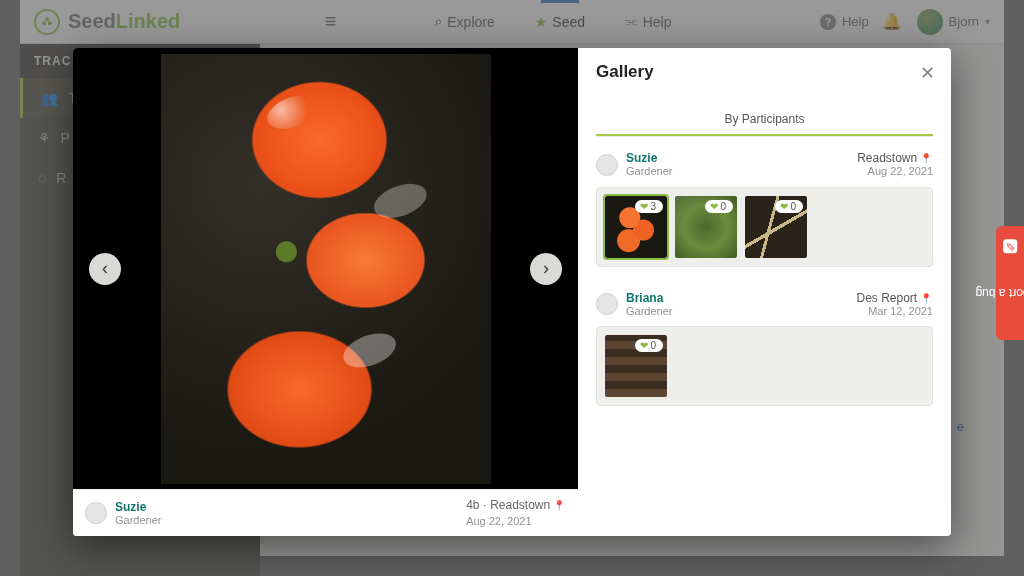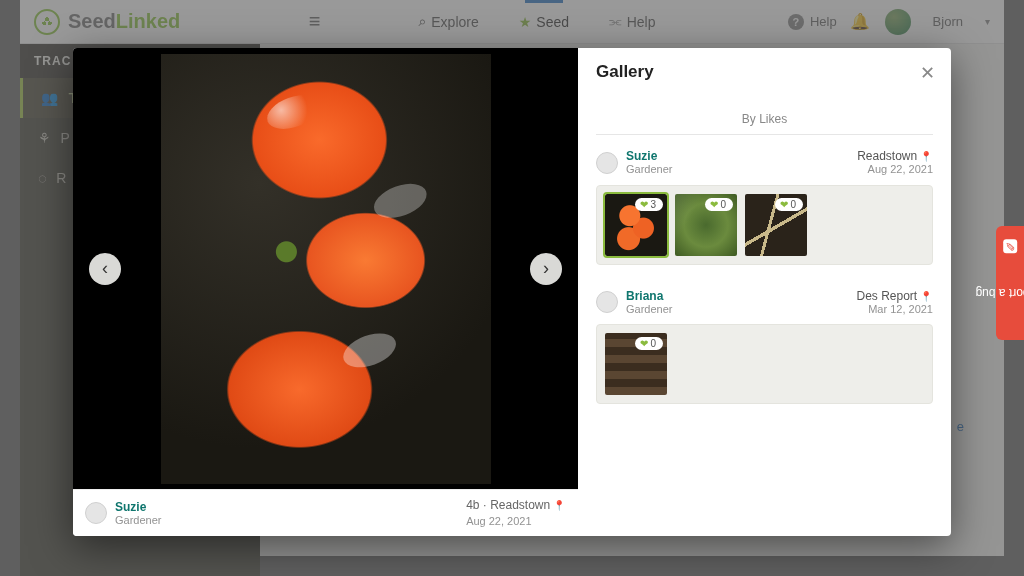--- a/index.html
+++ b/index.html
@@ -61,21 +61,21 @@
   .nav-item.active:before{
     content:""; position:absolute; top:-2px; left:10px; right:10px; height:4px; background:#2b78c5;
   }
   .nav-item .star{ color:#8bbb3e;}
   .top-right{
     margin-left:auto; display:flex; align-items:center; gap:14px; color:#666;
   }
   .help-ic{ width:16px; height:16px; border-radius:50%; background:#888; color:#fff; font-size:11px; font-weight:bold; display:flex; align-items:center; justify-content:center;}
   .bell{ font-size:16px; color:#777;}
   .avatar-sm{ width:26px; height:26px; border-radius:50%; background: radial-gradient(circle at 35% 30%, #8a6, #385);}
-  .user-drop{ display:flex; align-items:center; gap:22px;}
+  .user-drop{ display:flex; align-items:center; gap:6px;}
   .caret-d{ font-size:10px; color:#888;}
   .subbar{
     height:34px; background:#3e3c36; color:#f5f5f0; display:flex; align-items:center; padding:0 14px; font-weight:600; letter-spacing:1px; font-size:12px;
     width:240px;
   }
   .sidepanel{
     width:240px; background:#49473e; color:#cfcdc2; height:100%;
   }
   .side-item{
     display:flex; align-items:center; gap:10px; padding:12px 18px; font-size:14px;
@@ -301,22 +301,22 @@
         </div>
       </div>
     </div>
 
     <div class="gallery">
       <div class="close-x">
         <span>✕</span>
       </div>
       <h2>Gallery</h2>
       <div class="tabs">
-        <div class="tab">
-          <span>By Likes</span>
+        <div class="tab active">
+          <span>By Participants</span>
         </div>
       </div>
 
       <div class="grower-block">
         <div class="grower-head">
           <div class="info">
             <div class="avatar-gray"></div>
             <div class="names">
               <div class="uname">Suzie</div>
               <div class="urole">Gardener</div>

